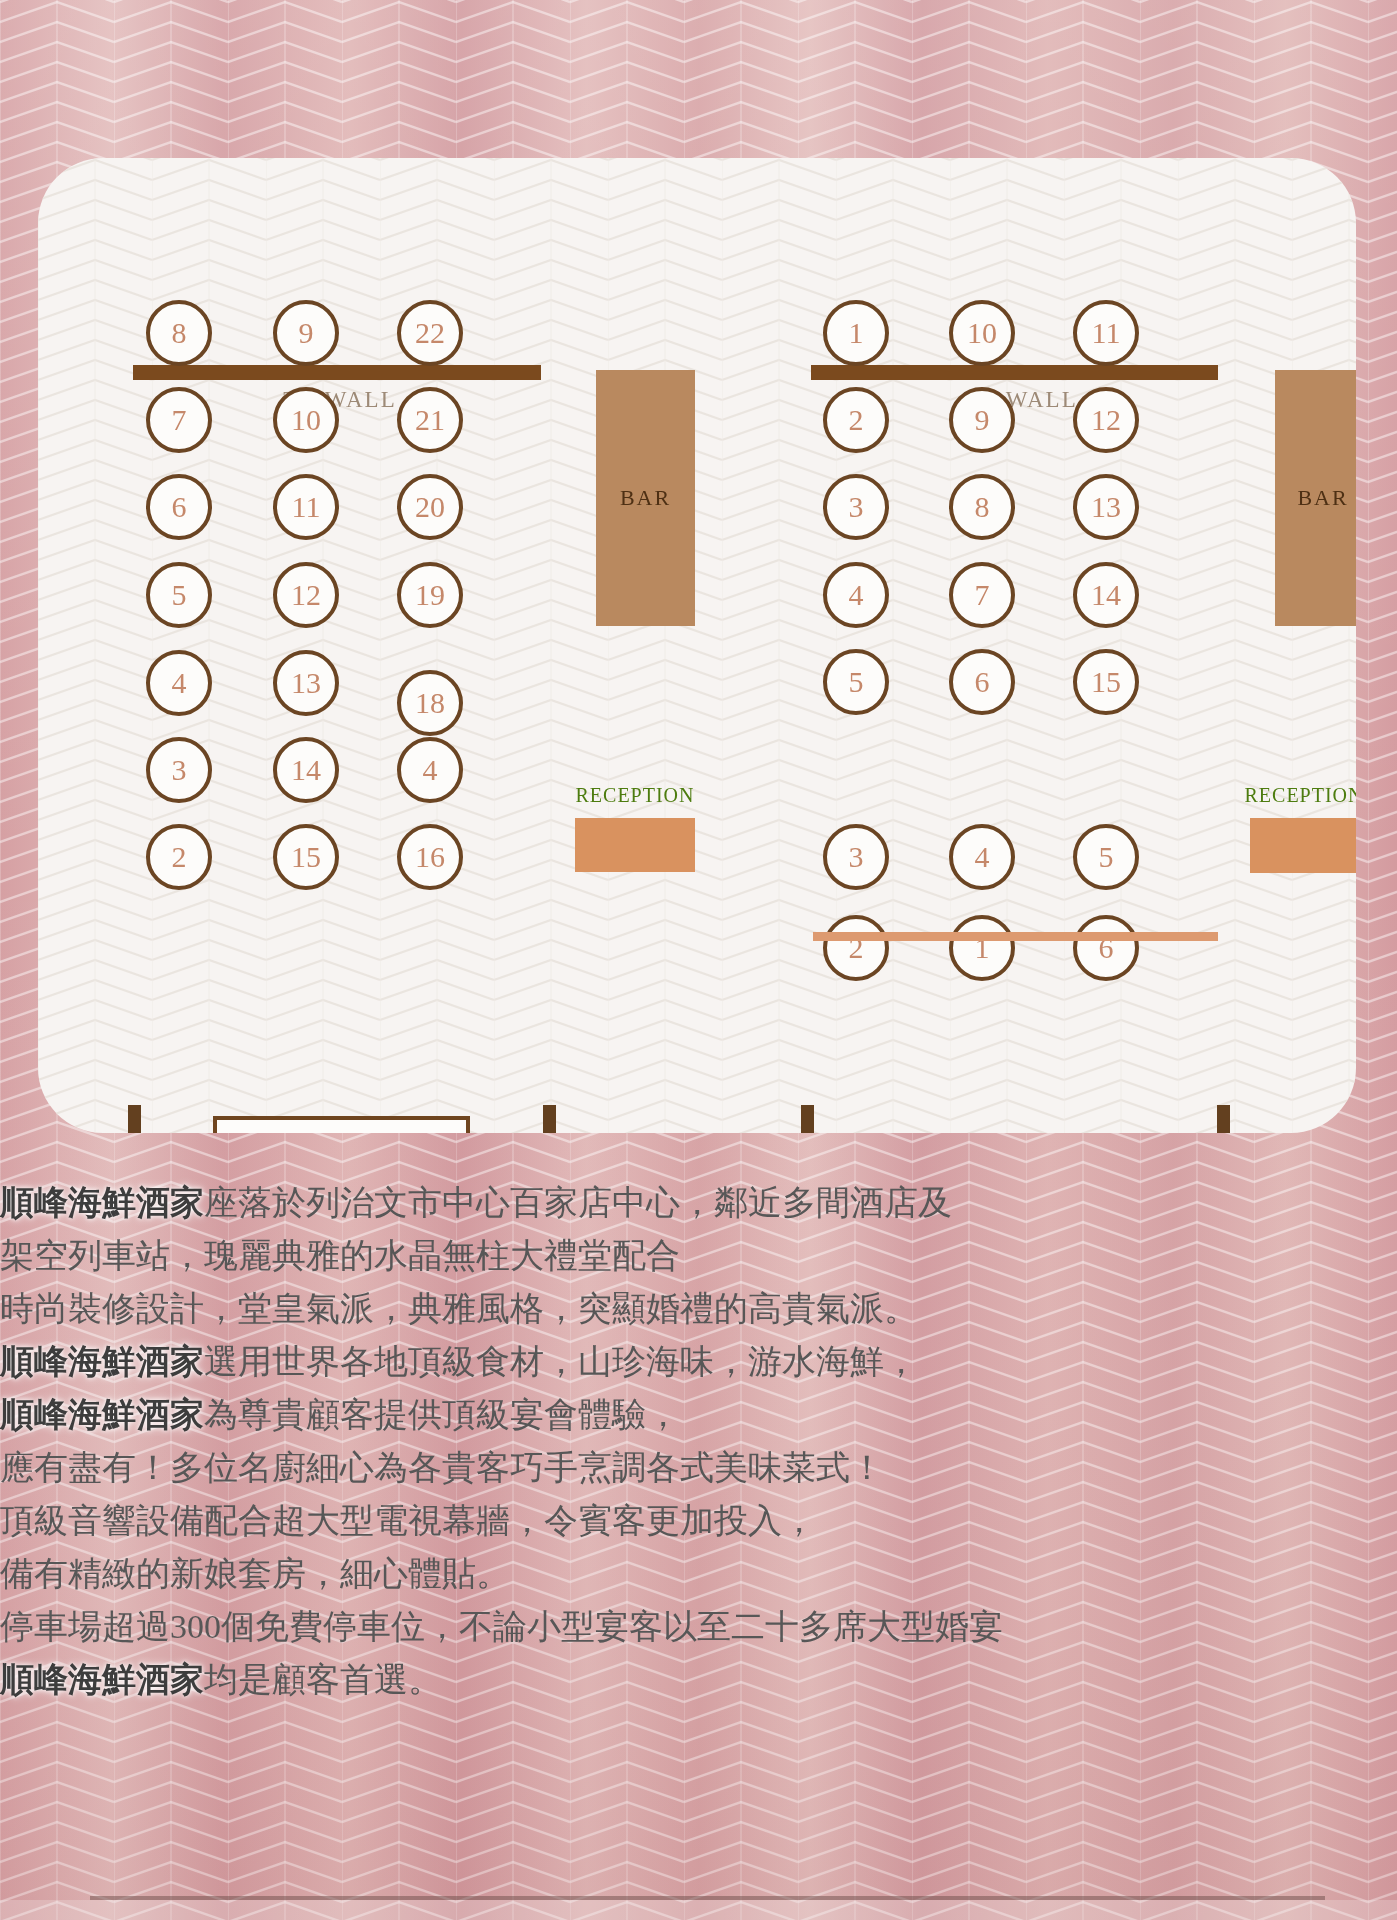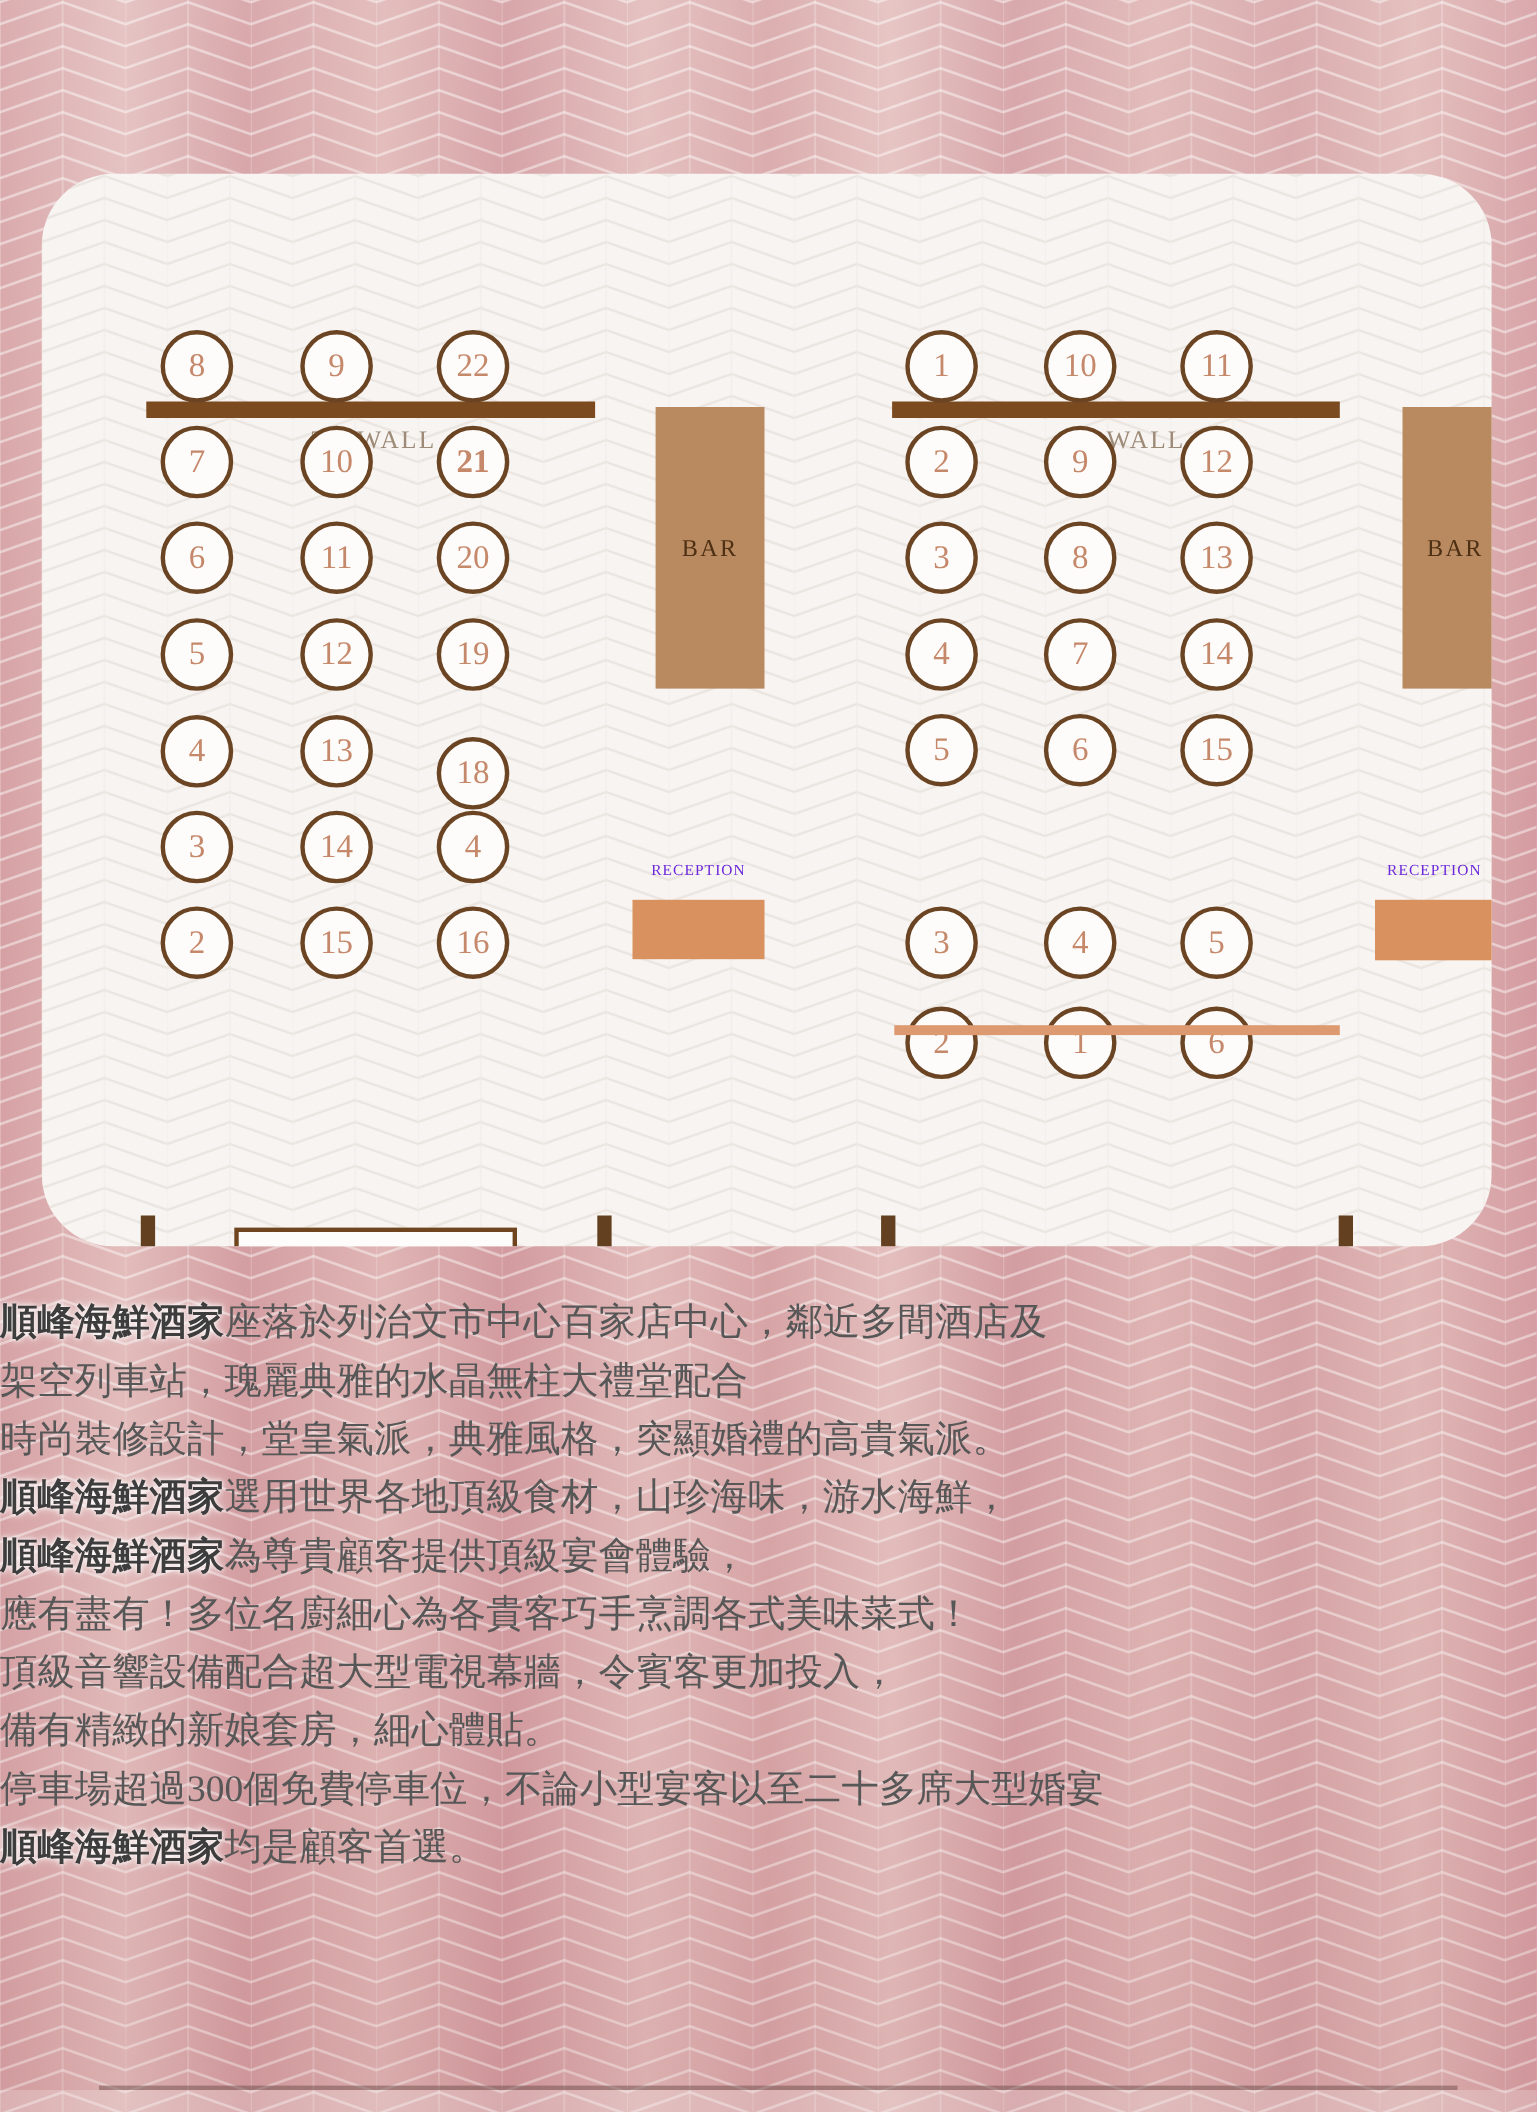--- a/index.html
+++ b/index.html
@@ -23,21 +23,21 @@
     position:absolute;width:400px;text-align:center;
     font-size:23px;letter-spacing:2px;color:#9d8a77;z-index:3;
   }
   .bar-rect{
     position:absolute;background:#b9895f;z-index:3;
     display:flex;align-items:center;justify-content:center;
   }
   .bar-label{font-size:22px;letter-spacing:2px;color:#4e3014;}
   .reception-label{
     position:absolute;width:200px;text-align:center;
-    font-size:14px;letter-spacing:1px;color:#6d28d9;z-index:3;
+    font-size:20px;letter-spacing:1px;color:#4d7c0f;z-index:3;
   }
   .reception-rect{position:absolute;background:#d9925f;z-index:3;}
   .table-circle{
     position:absolute;width:66px;height:66px;border-radius:50%;
     border:4px solid #6b4523;background:#fdfcfa;box-sizing:border-box;
     display:flex;align-items:center;justify-content:center;z-index:3;
   }
   .table-num{font-size:30px;color:#c5886a;line-height:1;}
   .tv-post{position:absolute;width:13px;background:#63401f;z-index:3;}
   .head-table{
@@ -181,21 +181,21 @@
         </div>
         <div class="table-circle" style="left: 235px; top: 579px;">
           <span class="table-num">14</span>
         </div>
         <div class="table-circle" style="left: 235px; top: 666px;">
           <span class="table-num">15</span>
         </div>
         <div class="table-circle" style="left: 359px; top: 142px; text-align: right;">
           <span class="table-num">22</span>
         </div>
-        <div class="table-circle" style="left: 359px; top: 229px; font-weight: bold;">
+        <div class="table-circle" style="left: 359px; top: 229px;">
           <span class="table-num">21</span>
         </div>
         <div class="table-circle" style="left: 359px; top: 316px;">
           <span class="table-num">20</span>
         </div>
         <div class="table-circle" style="left: 359px; top: 404px;">
           <span class="table-num">19</span>
         </div>
         <div class="table-circle" style="left: 359px; top: 512px;">
           <span class="table-num">18</span>

